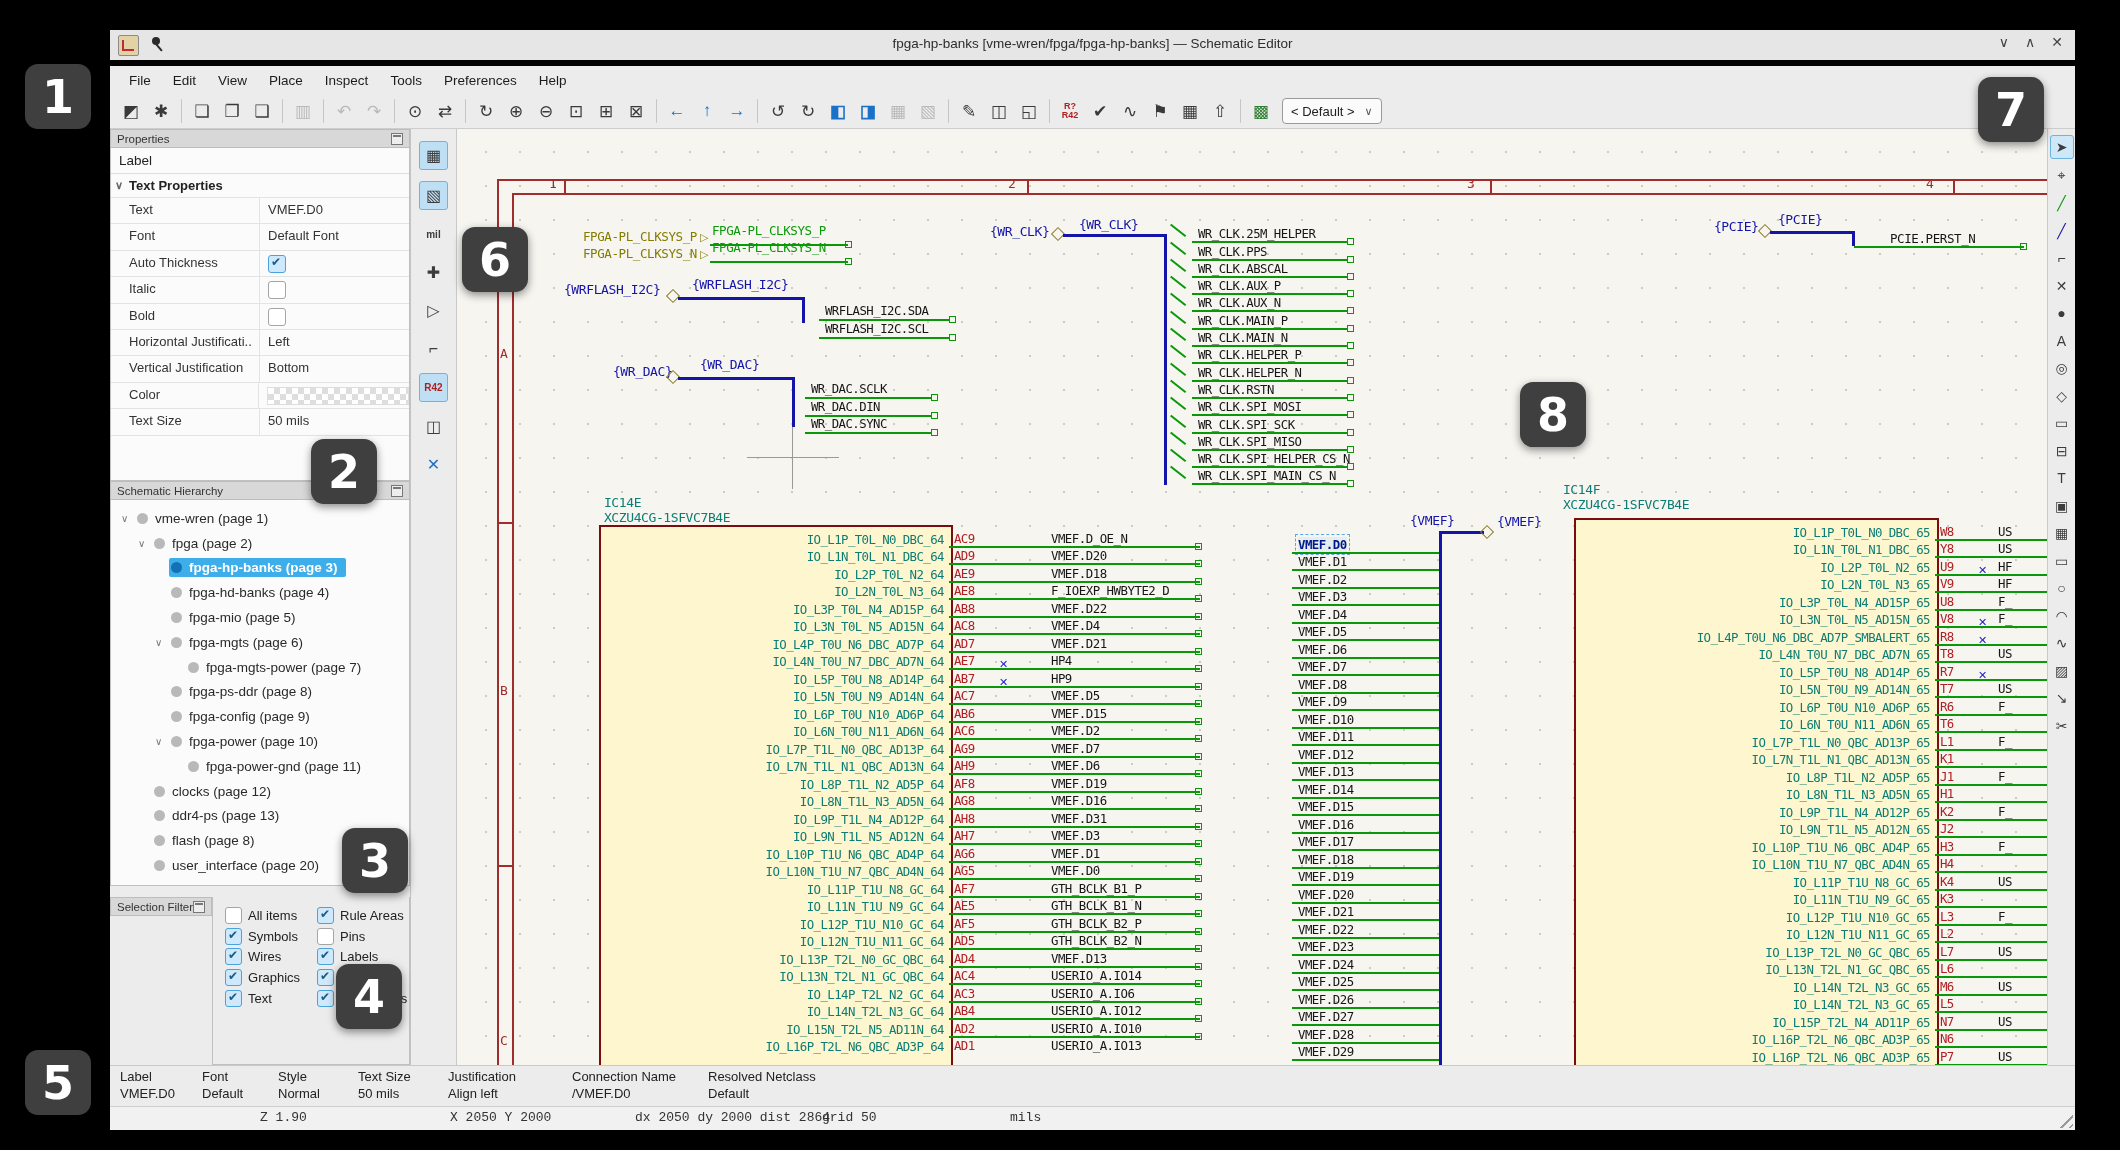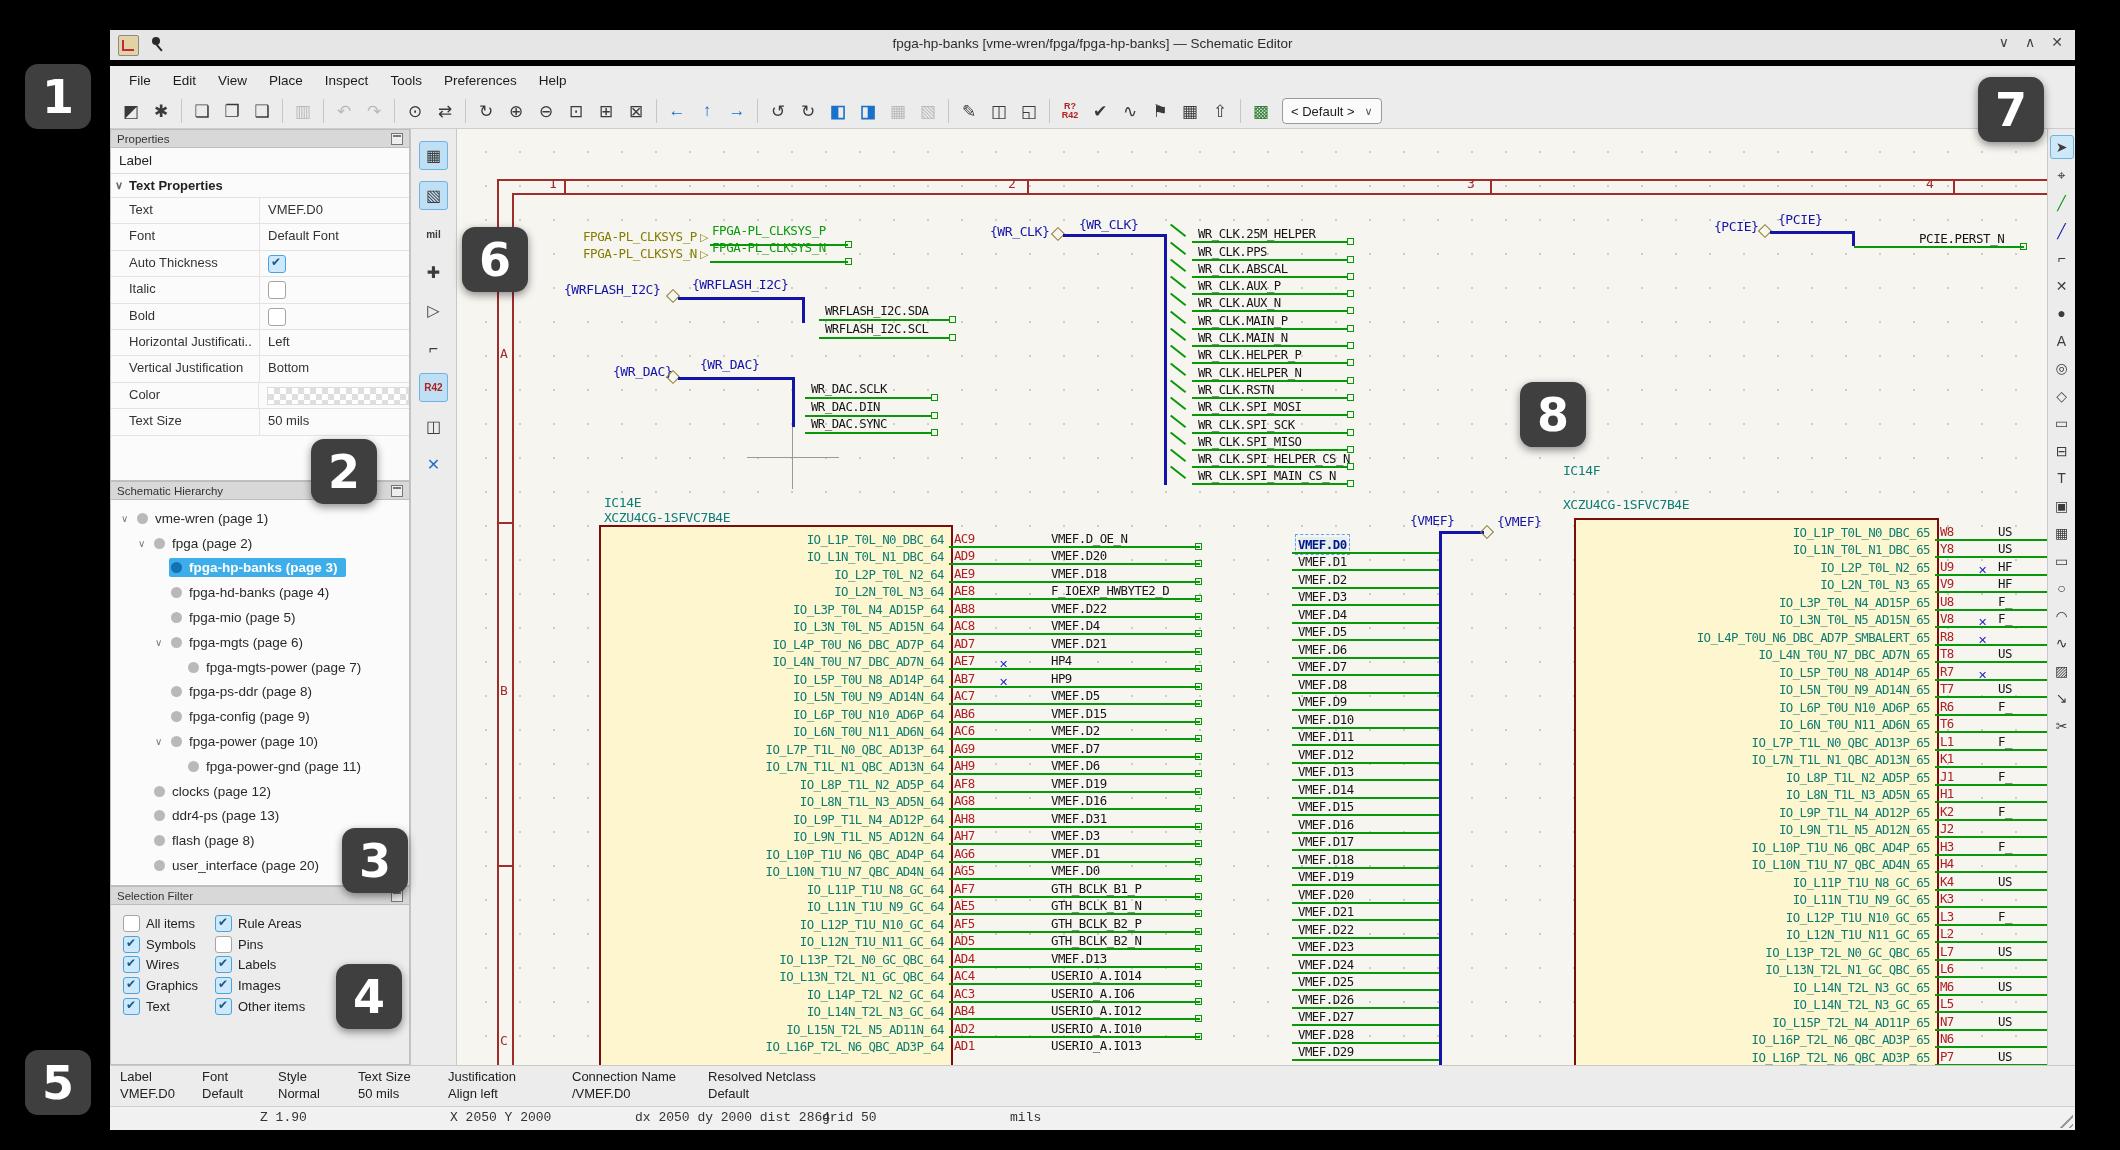--- a/index.html
+++ b/index.html
@@ -49,21 +49,21 @@
   .sect-hier{height:405px;display:flex;flex-direction:column;}
   .hier-body{flex:1;background:#fbfbfb;border:1px solid #c0c0c0;border-top:none;padding-top:6px;overflow:hidden;}
   .hrow{height:24.8px;display:flex;align-items:center;font-size:13.5px;color:#2a2a2a;padding-left:10px;}
   .hrow .ar{width:14px;color:#777;font-size:10px;visibility:hidden;}
   .hrow.arrow .ar{visibility:visible;}
   .hrow .hl{display:flex;align-items:center;gap:7px;padding:2px 8px 2px 2px;border-radius:2px;white-space:nowrap;}
   .hrow .dot{width:11px;height:11px;border-radius:50%;background:#b9b9b9;flex:none;}
   .hrow.selected .hl{background:#3daee9;color:#fff;font-weight:bold;}
   .hrow.selected .dot{background:#1272b5;}
   
-  .sect-filter{flex:1;display:flex;flex-direction:column;}
+  .sect-filter{flex:1;display:flex;flex-direction:row;margin-top:11px;}
   .filter-body{flex:1;background:#ececec;border:1px solid #c0c0c0;border-top:none;padding:8px 0 0 12px;display:grid;grid-auto-flow:column;grid-template-rows:repeat(5,20.8px);grid-template-columns:88px auto;column-gap:4px;}
   .sfi{display:flex;align-items:center;gap:6px;font-size:13px;color:#222;}
   .sfi .cb{width:15px;height:15px;}
   
   .leftstrip{width:45px;background:#ececec;border-right:1px solid #c9c9c9;display:flex;flex-direction:column;align-items:center;padding-top:12px;gap:11px;}
   .lsbtn{width:27px;height:27px;display:flex;align-items:center;justify-content:center;font-size:16px;color:#3c3c3c;border-radius:3px;}
   .lsbtn.sel{background:#bfe0f4;border:1px solid #6db4e0;}
   .lsbtn.txt{font-size:10px;font-weight:bold;}
   .lsbtn.blue{color:#1a72c8;}
   .lsbtn.red{color:#b02020;}
@@ -77,21 +77,21 @@
   .canvas{position:relative;width:1593px;height:936px;background:#f6f5f0;overflow:hidden;
     background-image:radial-gradient(#cdccc3 1.1px,transparent 1.4px);background-size:34px 34px;background-position:12px 6px;}
   .shline{position:absolute;background:#a12c2c;}
   .rulnum{position:absolute;font:13px "DejaVu Sans Mono",monospace;color:#a12c2c;}
   .wire{position:absolute;height:2px;background:#089808;}
   .busH{position:absolute;height:3px;background:#1414a8;}
   .busV{position:absolute;width:3px;background:#1414a8;}
   .sq{position:absolute;width:6px;height:6px;border:1.6px solid #089808;background:transparent;}
   .diam{position:absolute;width:8px;height:8px;border:1.6px solid #8a7a2a;transform:rotate(45deg);}
   .buslab{position:absolute;font:13px "DejaVu Sans Mono",monospace;color:#1414a8;letter-spacing:-.4px;white-space:nowrap;}
-  .netlab{position:absolute;font:12.5px "DejaVu Sans Mono",monospace;color:#151515;letter-spacing:-.4px;white-space:nowrap;margin-left:29px;}
+  .netlab{position:absolute;font:12.5px "DejaVu Sans Mono",monospace;color:#151515;letter-spacing:-.4px;white-space:nowrap;}
   .hierlab{position:absolute;font:12.5px "DejaVu Sans Mono",monosp ace;color:#847c00;letter-spacing:-.4px;white-space:nowrap;}
   .greenlab{position:absolute;font:12.5px "DejaVu Sans Mono",monospace;color:#0a9a0a;letter-spacing:-.4px;white-space:nowrap;}
   
   .wcrow{position:relative;height:17.3px;}
   .wcrow .t{position:absolute;left:16px;bottom:3px;font:12.3px "DejaVu Sans Mono",monospace;color:#151515;letter-spacing:-.5px;white-space:nowrap;}
   .wcrow .ln{position:absolute;left:10px;right:6px;bottom:1px;border-bottom:2px solid #089808;}
   .wcrow .ent{position:absolute;left:-16px;bottom:7px;width:19px;border-bottom:2px solid #089808;transform:rotate(38deg);transform-origin:right bottom;}
   .wcrow .sq2{position:absolute;right:0;bottom:-1px;width:5px;height:5px;border:1.5px solid #089808;}
   
   .nrow{position:relative;height:17.4px;}
@@ -1013,21 +1013,21 @@
             <div class="icrow">
               <span class="nm">IO_L16P_T2L_N6_QBC_AD3P_64</span>
 
               <span class="num">AD1</span>
 
               <span class="net">USERIO_A.IO13</span>
 
             </div>
           </div>
 
-        <div class="icref" style="left:1106px;top:334px;">IC14F</div>
+        <div class="icref" style="left:1106px;top:353px;">IC14F</div>
         <div class="icref" style="left:1106px;top:368px;">XCZU4CG-1SFVC7B4E</div>
         <div class="icbody" style="left:1117px;top:389px;width:361px;height:547px;"></div>
         <div class="icrows f" style="left:1117px;top:395px;width:476px;">
 
         <div class="icrow">
               <span class="nm">IO_L1P_T0L_N0_DBC_65</span>
               <span class="ln"></span>
               <span class="num">W8</span>
 
               <span class="net">US</span>

